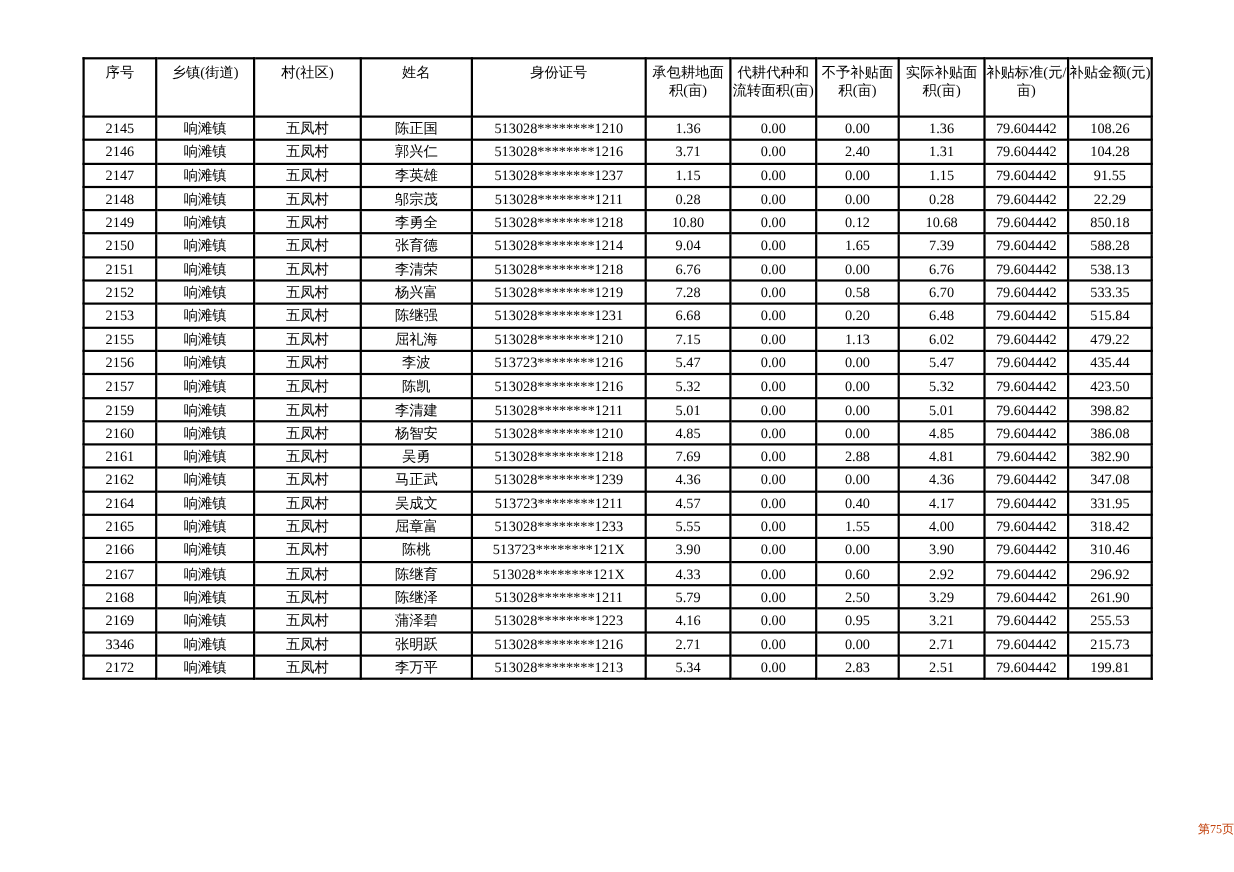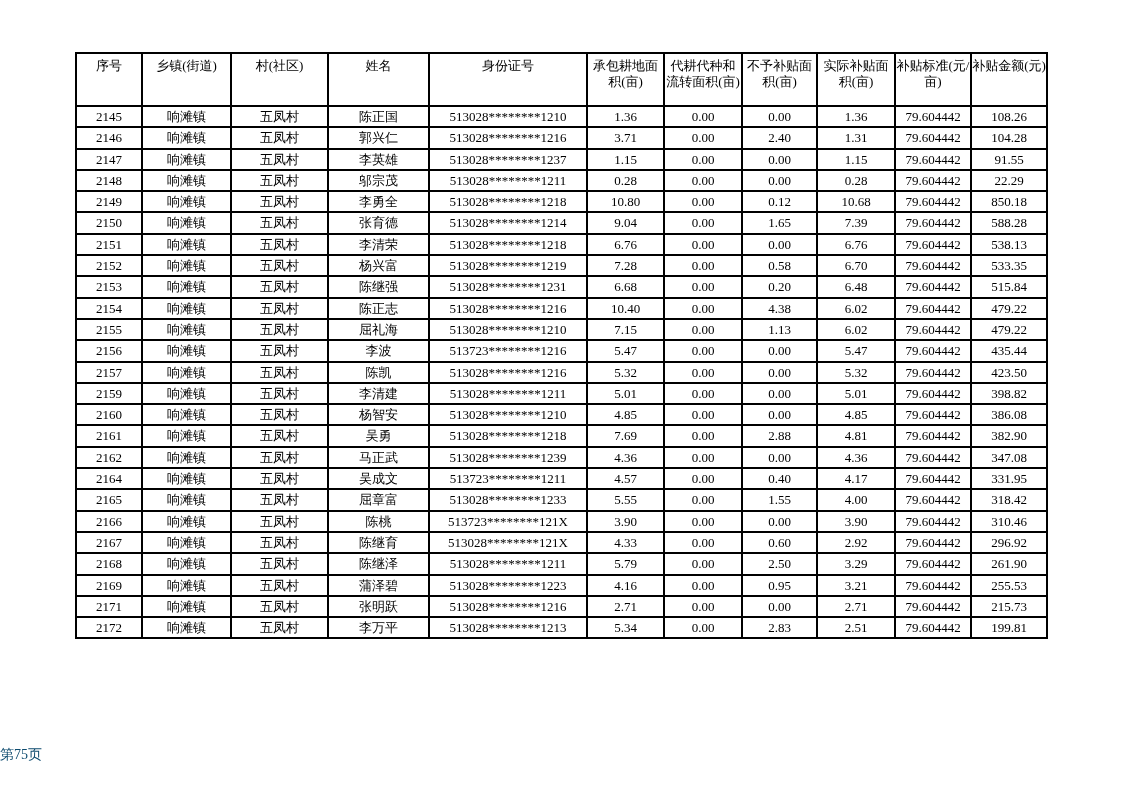--- a/index.html
+++ b/index.html
@@ -35,21 +35,21 @@
     line-height:19.3px;
     vertical-align:middle;
     white-space:nowrap;
   }
   col.c0{width:66px}  col.c1{width:89px}  col.c2{width:97px}
   col.c3{width:101px} col.c4{width:158px} col.c5{width:77px}
   col.c6{width:78px}  col.c7{width:75px}  col.c8{width:78px}
   col.c9{width:76px}  col.c10{width:76px}
   .footer{
     position:absolute;left:0;top:746px;width:1122px;
-    text-align:left;font-size:14px;color:#0c4a6e;
+    text-align:right;font-size:11px;color:#c2410c;
   }
 </style>
 </head>
 <body>
 
 <div class="page">
   <table class="subsidy-table">
     <colgroup>
       <col class="c0">
         <col class="c1">
@@ -190,33 +190,20 @@
           <td>陈继强</td>
           <td>513028********1231</td>
           <td>6.68</td>
           <td>0.00</td>
           <td>0.20</td>
           <td>6.48</td>
           <td>79.604442</td>
           <td>515.84</td>
         </tr>
         <tr>
-          <td>2154</td>
-          <td>响滩镇</td>
-          <td>五凤村</td>
-          <td>陈正志</td>
-          <td>513028********1216</td>
-          <td>10.40</td>
-          <td>0.00</td>
-          <td>4.38</td>
-          <td>6.02</td>
-          <td>79.604442</td>
-          <td>479.22</td>
-        </tr>
-        <tr>
           <td>2155</td>
           <td>响滩镇</td>
           <td>五凤村</td>
           <td>屈礼海</td>
           <td>513028********1210</td>
           <td>7.15</td>
           <td>0.00</td>
           <td>1.13</td>
           <td>6.02</td>
           <td>79.604442</td>
@@ -372,21 +359,21 @@
           <td>蒲泽碧</td>
           <td>513028********1223</td>
           <td>4.16</td>
           <td>0.00</td>
           <td>0.95</td>
           <td>3.21</td>
           <td>79.604442</td>
           <td>255.53</td>
         </tr>
         <tr>
-          <td>2171</td>
+          <td>3346</td>
           <td>响滩镇</td>
           <td>五凤村</td>
           <td>张明跃</td>
           <td>513028********1216</td>
           <td>2.71</td>
           <td>0.00</td>
           <td>0.00</td>
           <td>2.71</td>
           <td>79.604442</td>
           <td>215.73</td>

